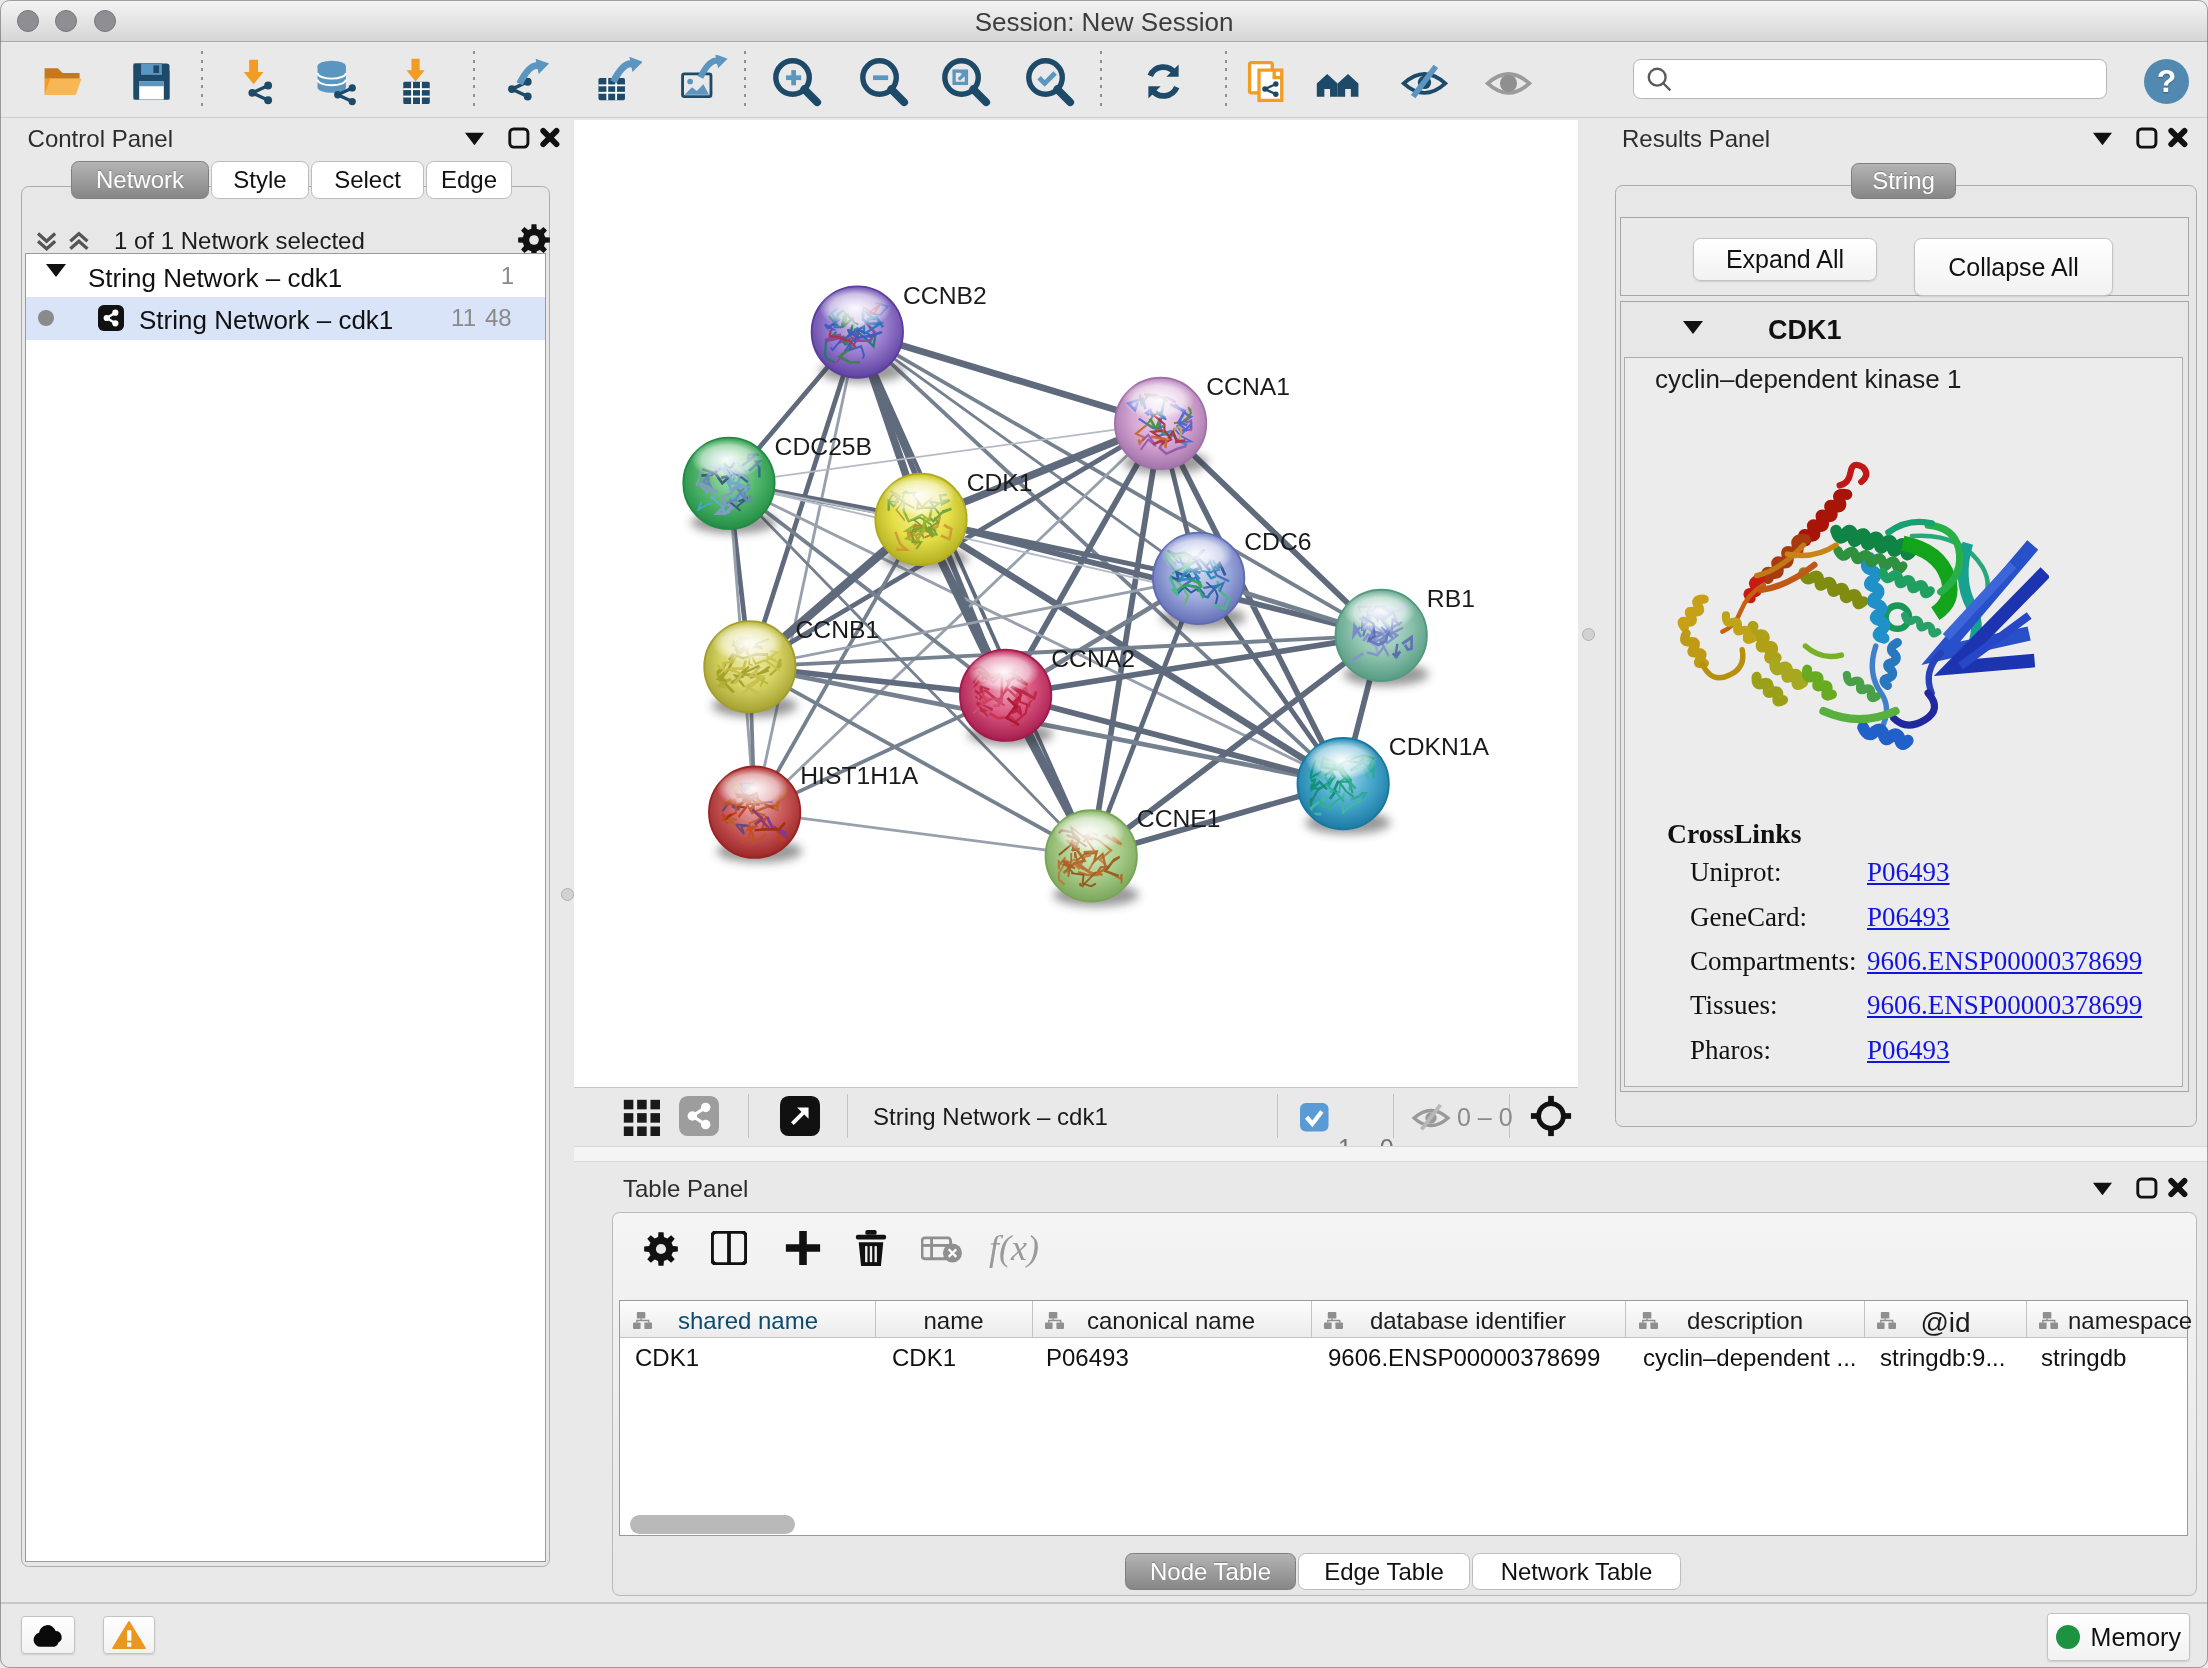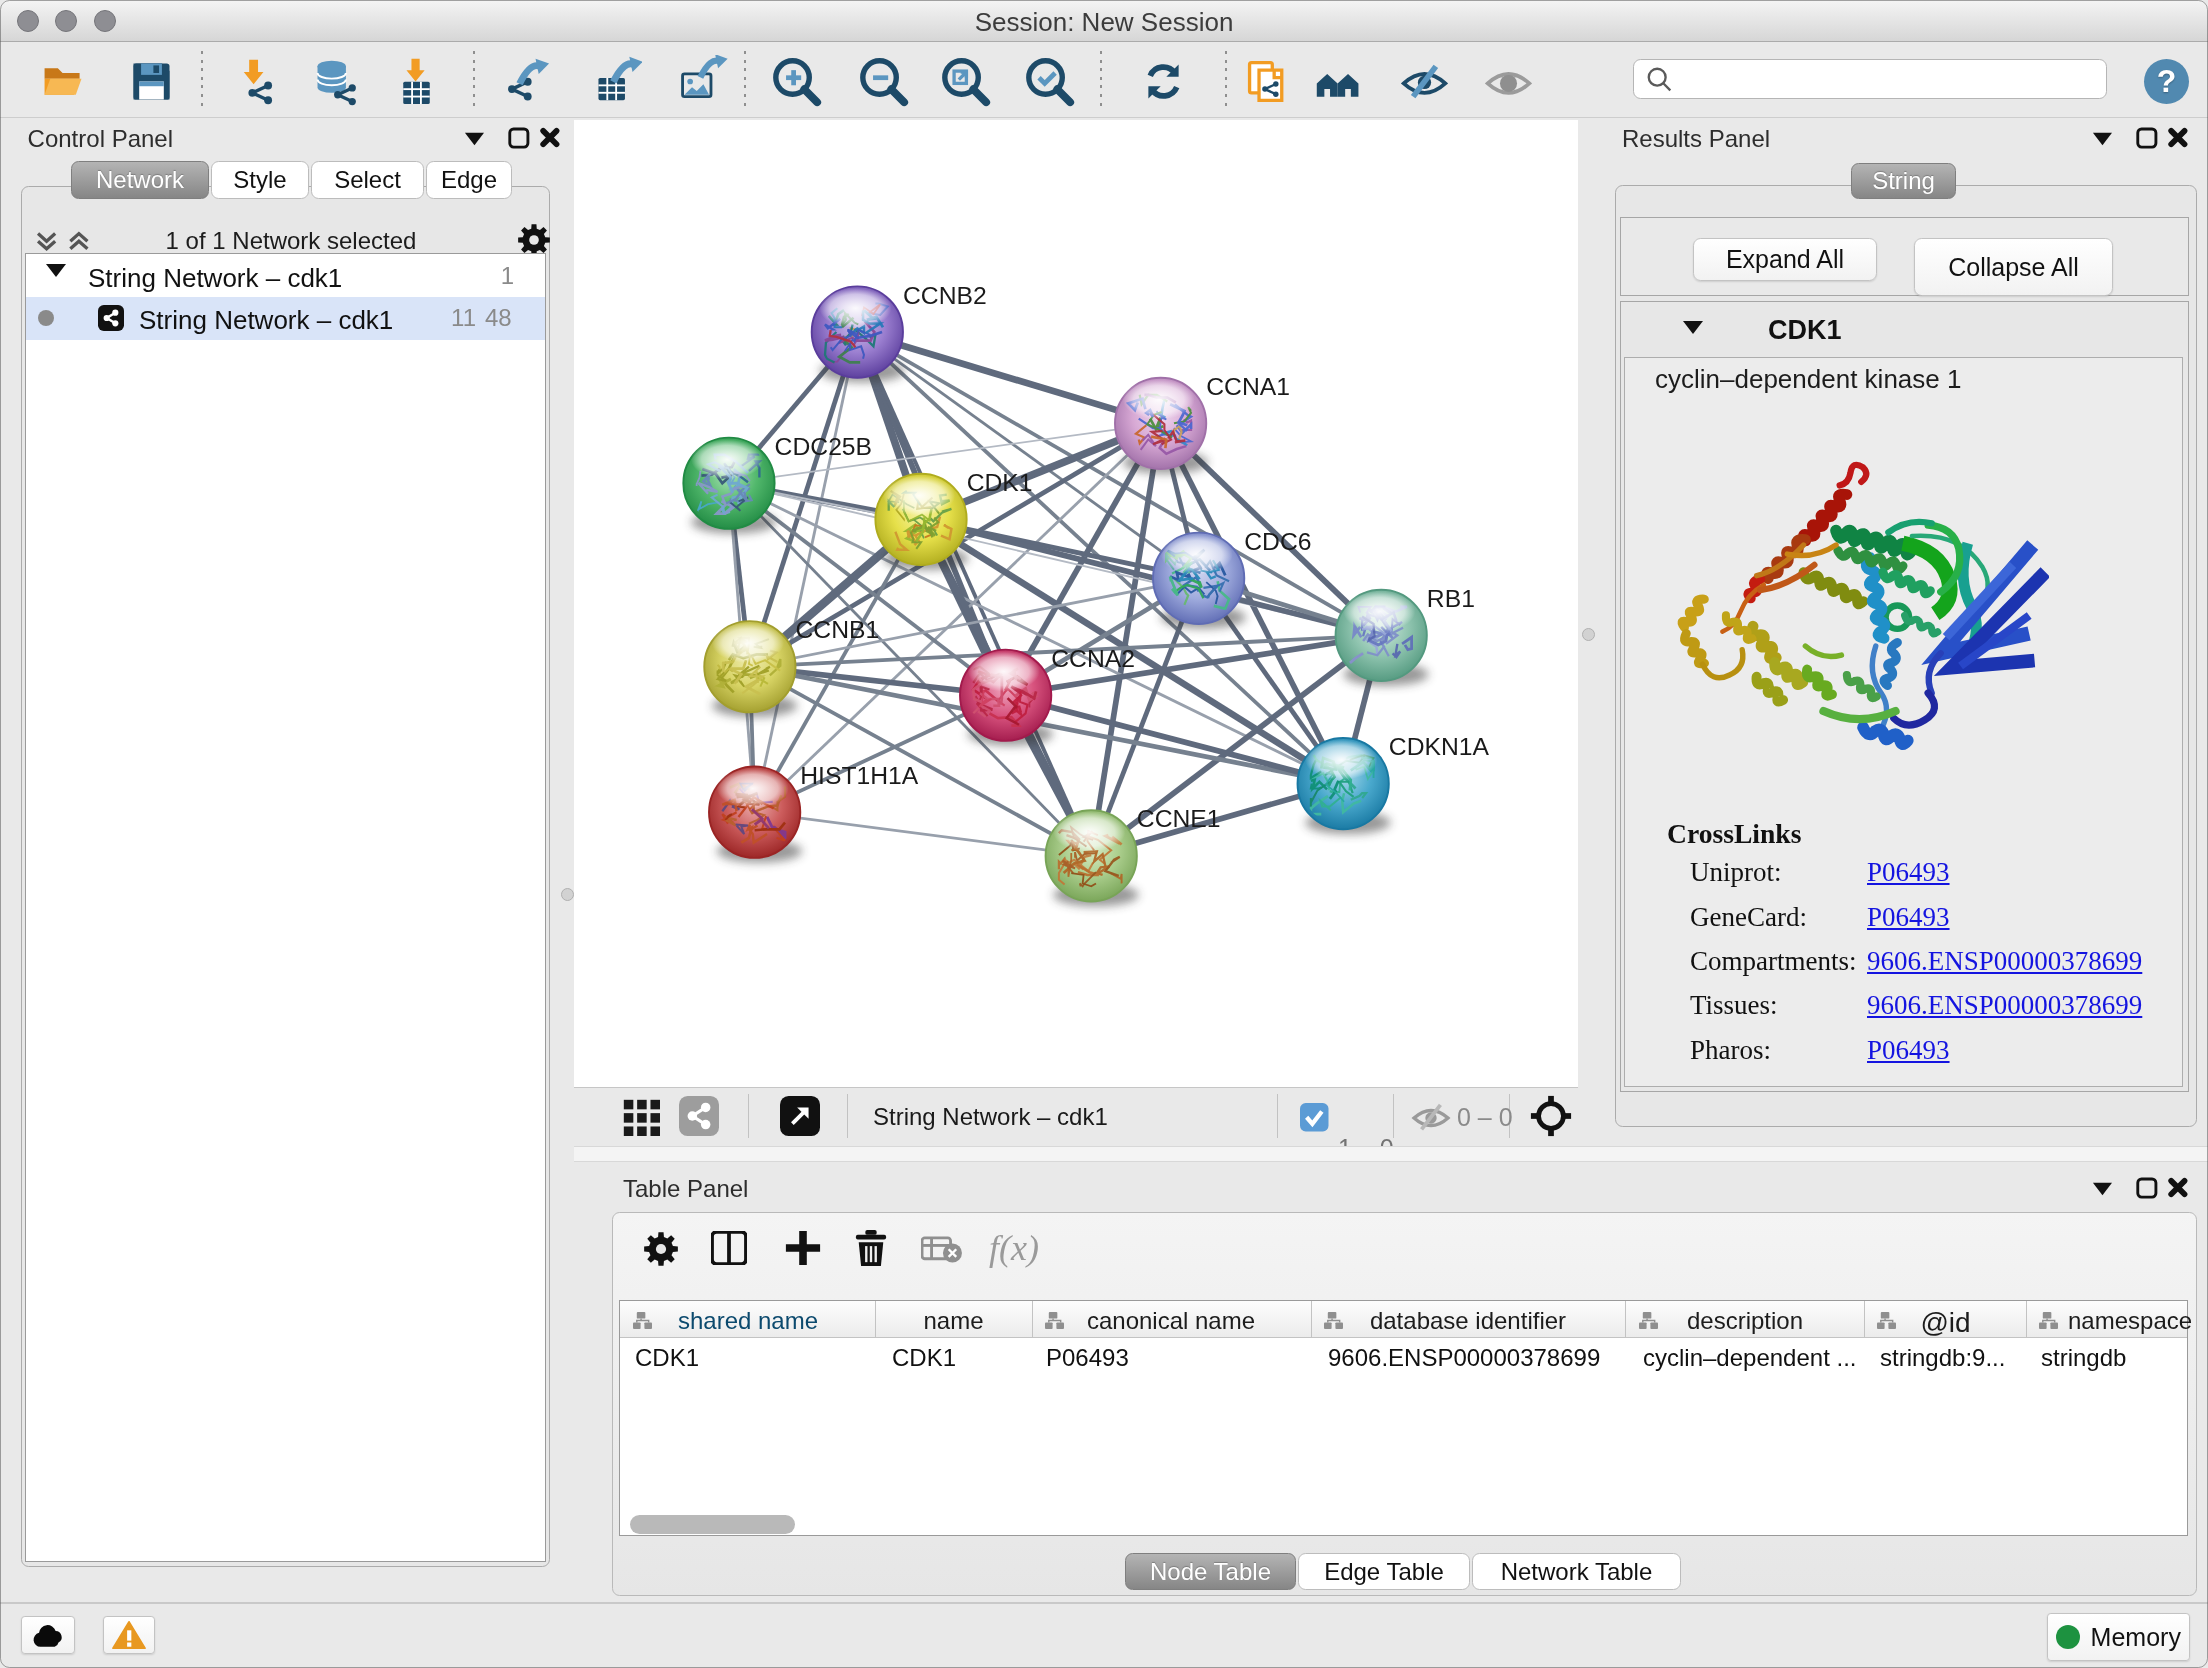--- a/index.html
+++ b/index.html
@@ -183,21 +183,21 @@
 <div class="tab sel" style="left:71px;top:161px;width:138px">Network</div>
 <div class="tab" style="left:211px;top:161px;width:98px">Style</div>
 <div class="tab" style="left:311px;top:161px;width:113px">Select</div>
 <div class="tab" style="left:426px;top:161px;width:86px">Edge</div>
 <svg class="abs" style="left:34px;top:226px" width="67" height="28.5" viewBox="0 0 70 30">
  <g stroke="#555" stroke-width="3.5" fill="none">
   <path d="M4 8 l9 8 9-8 M4 16 l9 8 9-8"></path>
   <path d="M38 16 l9-8 9 8 M38 24 l9-8 9 8"></path>
  </g>
 </svg>
-<div class="abs" style="left:101px;top:227px;width:380px;text-align:center;font-size:24px;color:#1c1c1c">1 of 1 Network selected</div>
+<div class="abs" style="left:114px;top:227px;width:380px;text-align:left;font-size:24px;color:#1c1c1c">1 of 1 Network selected</div>
 <svg class="abs" style="left:517px;top:223px" width="34" height="34" viewBox="0 0 36 36">
     <path d="M 34.8 15.4 L 34.8 20.6 L 29.9 20.9 L 28.5 24.3 L 31.7 28.1 L 28.1 31.7 L 24.3 28.5 L 20.9 29.9 L 20.6 34.8 L 15.4 34.8 L 15.1 29.9 L 11.7 28.5 L 7.9 31.7 L 4.3 28.1 L 7.5 24.3 L 6.1 20.9 L 1.2 20.6 L 1.2 15.4 L 6.1 15.1 L 7.5 11.7 L 4.3 7.9 L 7.9 4.3 L 11.7 7.5 L 15.1 6.1 L 15.4 1.2 L 20.6 1.2 L 20.9 6.1 L 24.3 7.5 L 28.1 4.3 L 31.7 7.9 L 28.5 11.7 L 29.9 15.1 Z" fill="#111"></path>
     <circle cx="18" cy="18" r="5.1" fill="#e7e7e7"></circle>
   </svg>
 <div class="abs" style="left:25px;top:253px;width:521px;height:1309px;background:#fff;border:1px solid #9a9a9a"></div>
 <div class="abs" style="left:46px;top:264px;width:0;height:0;border-left:10.5px solid transparent;border-right:10.5px solid transparent;border-top:13.3px solid #111"></div>
 <div class="abs" style="left:88px;top:263px;font-size:26px;color:#111">String Network – cdk1</div>
 <div class="abs" style="left:476px;top:262px;width:38px;text-align:right;font-size:24px;color:#8a8a8a">1</div>
 <div class="abs" style="left:26px;top:297px;width:519px;height:43px;background:#d9e4f8"></div>
 <div class="abs" style="left:38px;top:310px;width:16px;height:16px;border-radius:50%;background:#8a8a8a"></div>

